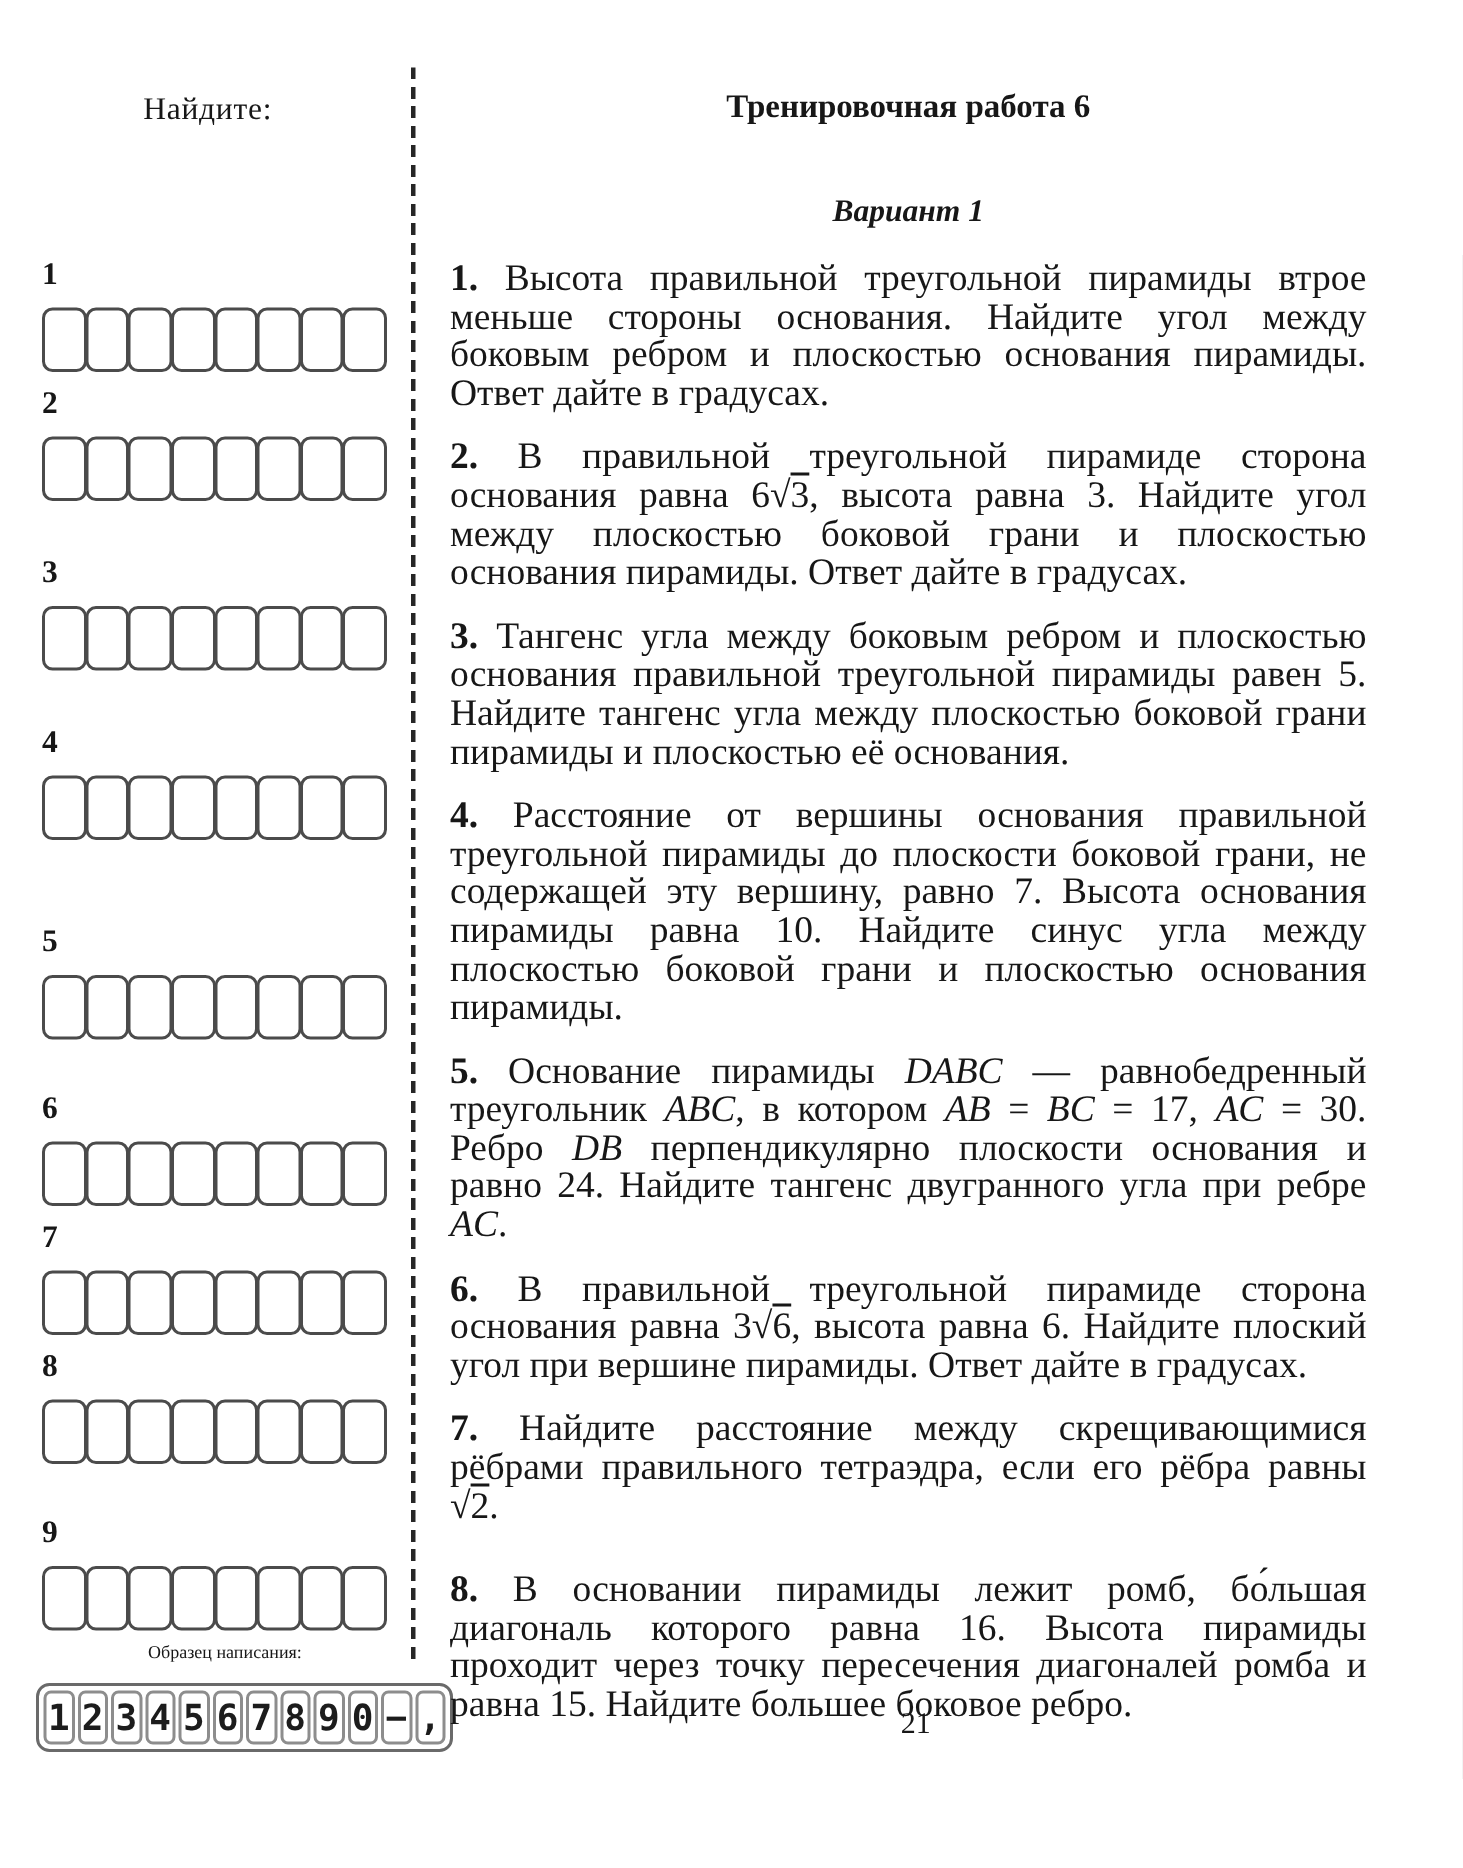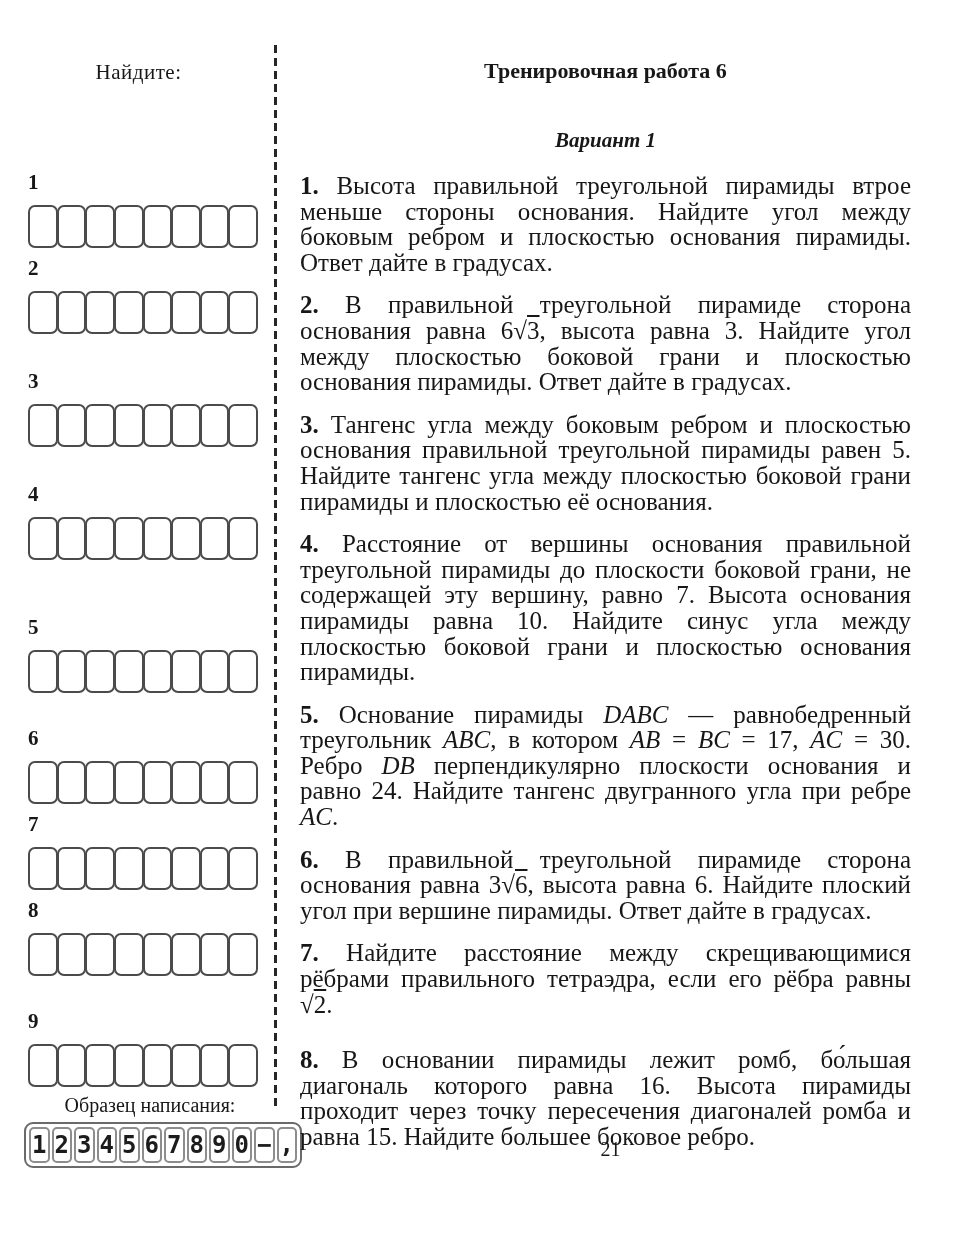--- a/index.html
+++ b/index.html
@@ -28,21 +28,21 @@
   }
   .cell {
     flex: 1; height: 43px;
     border: 2.5px solid #4b4b4b;
     border-radius: 7px;
     background: #fff;
   }
   .cell + .cell { margin-left: -1px; }
   .sample-label {
     position: absolute; left: 30px; top: 1094px; width: 240px;
-    text-align: center; font-size: 20px;
+    text-align: center; font-size: 12px;
   }
   .sample-box {
     position: absolute; left: 24px; top: 1122px; width: 278px; height: 46px;
     border: 2.5px solid #6a6a6a; border-radius: 9px;
     display: flex; align-items: center; justify-content: space-between;
     padding: 3px;
   }
   .sample-cell {
     width: 20.5px; height: 36px;
     border: 2px solid #8d8d8d; border-radius: 5px;

